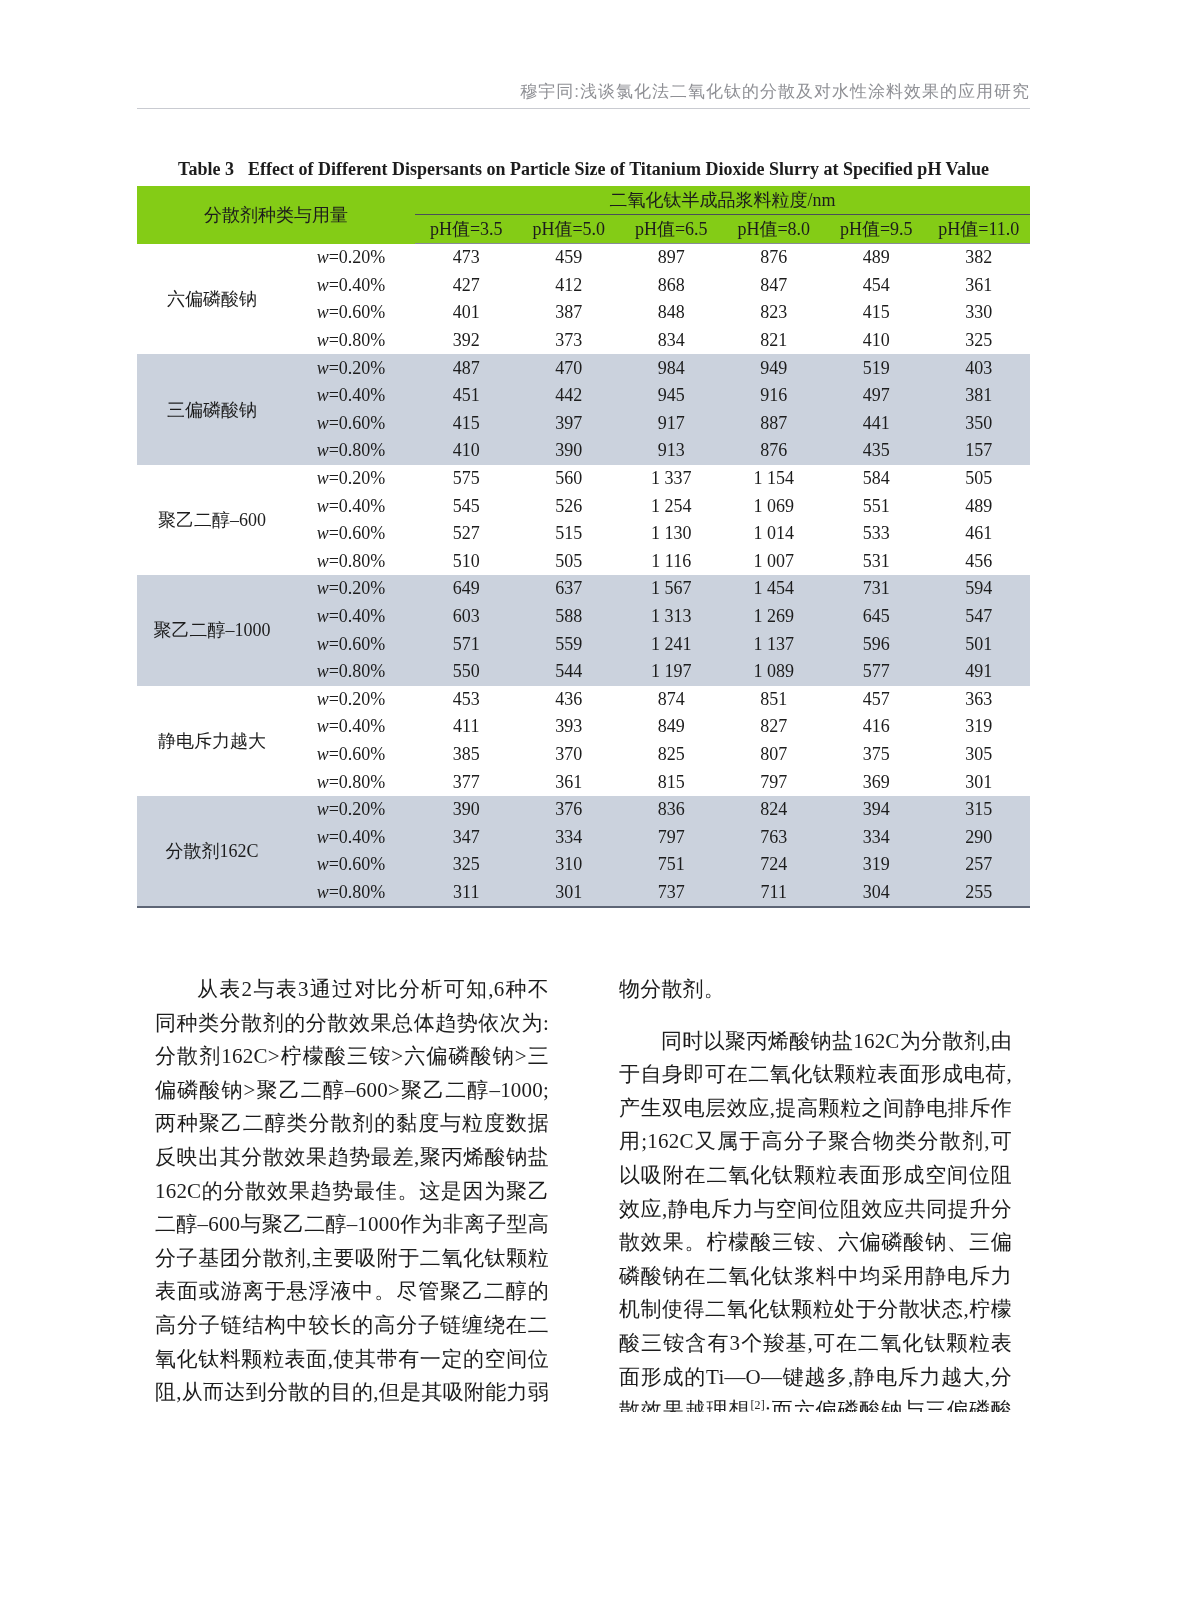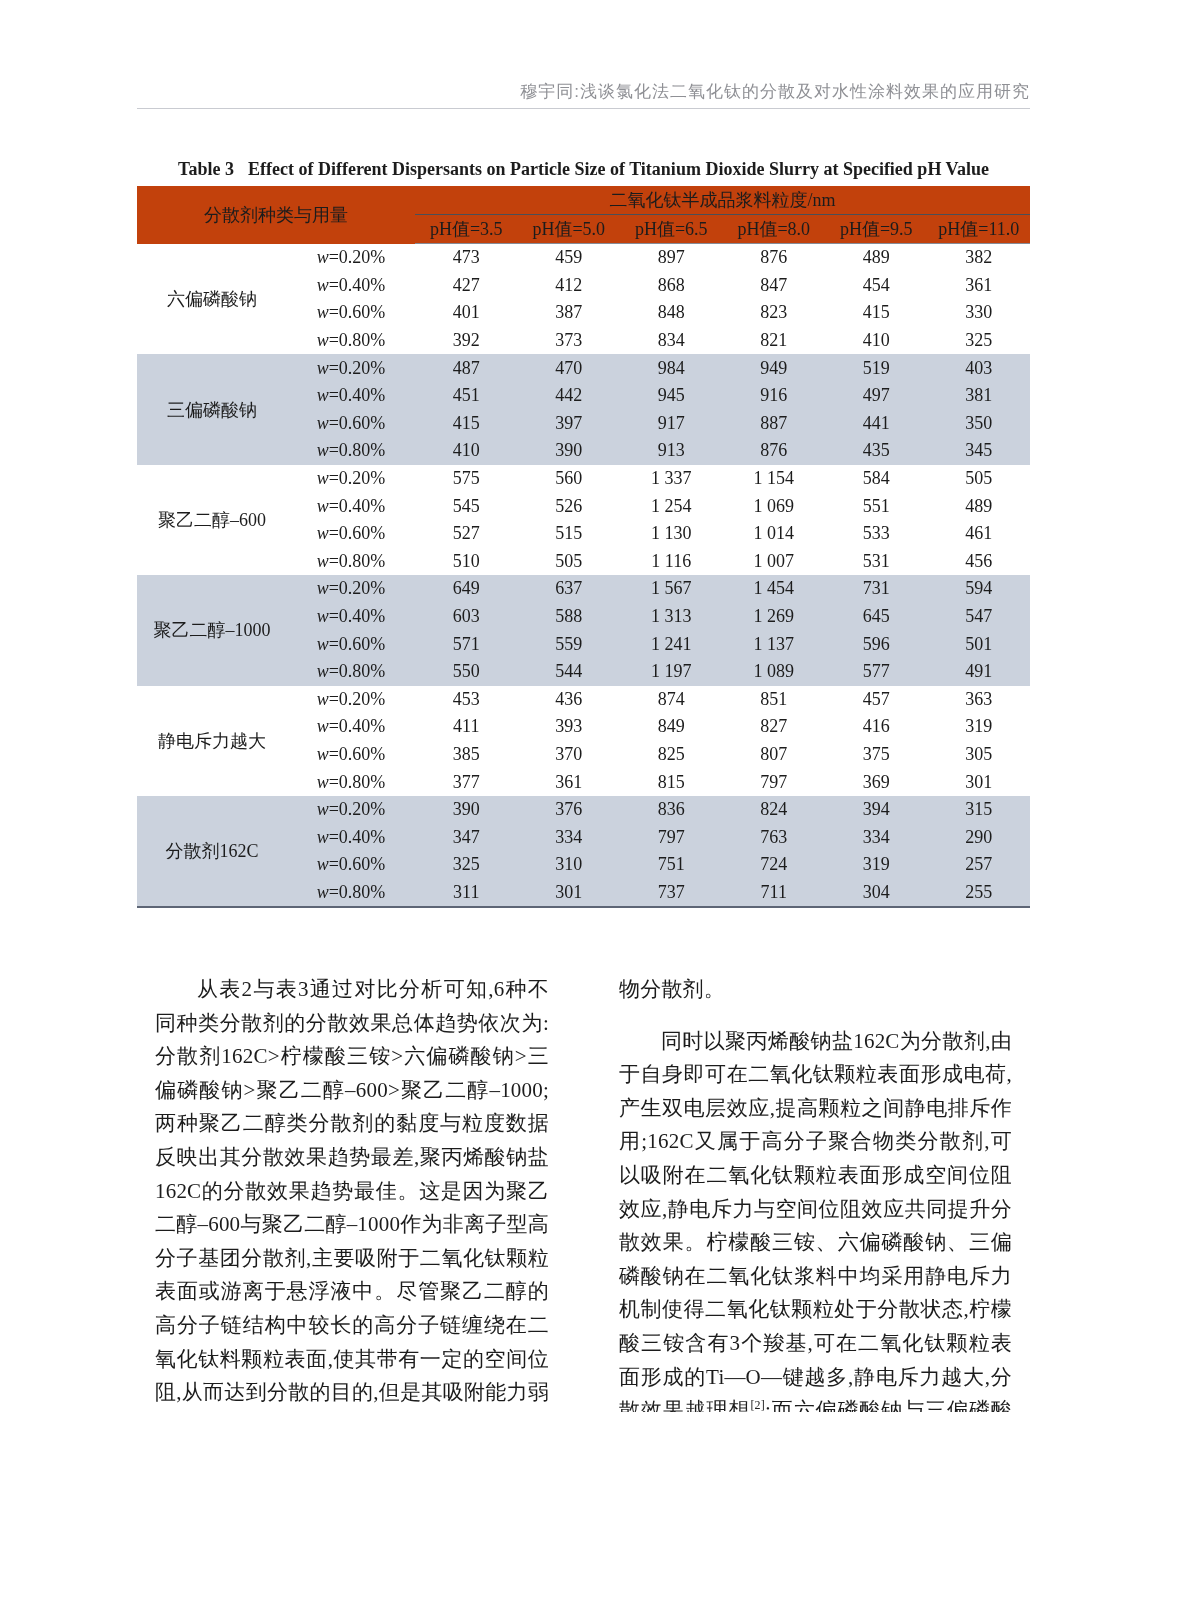--- a/index.html
+++ b/index.html
@@ -37,21 +37,21 @@
   .caption-en .cap-no{margin-right:14px;}
   
   table.data-table{
     position:absolute;top:186px;left:137px;width:893px;
     border-collapse:collapse;table-layout:fixed;
     font-size:18px;
   }
   table.data-table col.c-name{width:150px;}
   table.data-table col.c-dose{width:128px;}
   table.data-table col.c-ph{width:102.5px;}
-  table.data-table thead{background:#c2410c;}
+  table.data-table thead{background:#84cc16;}
   table.data-table th{
     font-weight:normal;text-align:center;vertical-align:middle;
     font-size:18px;padding:0;height:28px;
   }
   th.span-header{border-bottom:1px solid #4a4f58;}
   table.data-table thead tr:last-child th{border-bottom:1px solid #868c98;}
   table.data-table td{
     text-align:center;vertical-align:middle;
     padding:0;height:27.6px;font-size:18px;
   }
@@ -195,21 +195,21 @@
           <td>441</td>
           <td>350</td>
         </tr>
         <tr class="shaded">
           <td class="dosage"><i>w</i>=0.80%</td>
           <td>410</td>
           <td>390</td>
           <td>913</td>
           <td>876</td>
           <td>435</td>
-          <td>345</td>
+          <td>157</td>
         </tr>
         <tr class="plain">
           <td class="gname" rowspan="4">聚乙二醇–600</td>
           <td class="dosage"><i>w</i>=0.20%</td>
           <td>575</td>
           <td>560</td>
           <td>1 337</td>
           <td>1 154</td>
           <td>584</td>
           <td>505</td>

